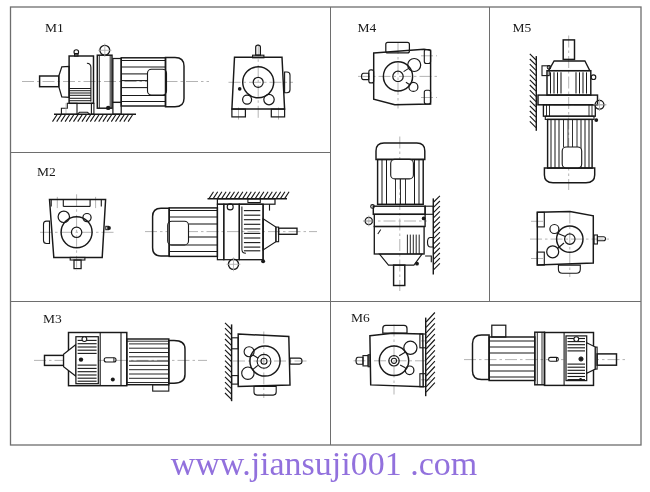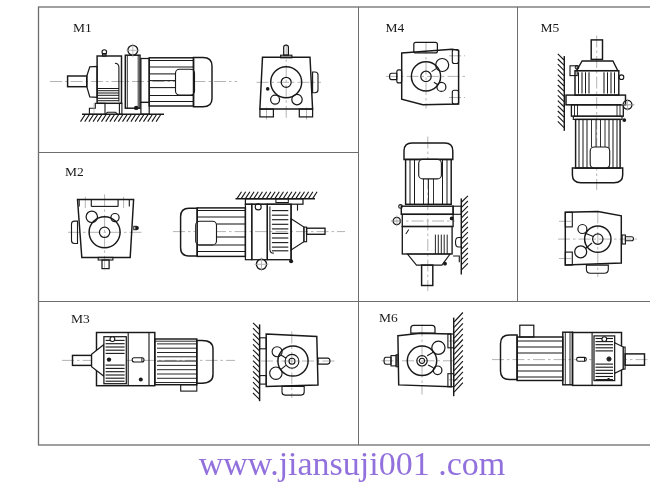--- a/index.html
+++ b/index.html
@@ -1,15 +1,15 @@
 <!DOCTYPE html>
 <html><head><meta charset="utf-8">
 <style>
 html,body{margin:0;padding:0;background:#ffffff;}
-#wrap{position:relative;width:523px;height:492px;padding-left:28px;}
+#wrap{position:relative;width:523px;height:492px;}
 </style></head>
 <body>
 <div id="wrap">
 <svg width="650" height="492" viewBox="0 0 650 492">
 <rect x="10.5" y="7" width="630.5" height="438" fill="none" stroke="#6e6e6e" stroke-width="1.3"></rect>
 <line x1="330.5" y1="7" x2="330.5" y2="445" stroke="#6e6e6e" stroke-width="1.0"></line>
 <line x1="489.5" y1="7" x2="489.5" y2="301.5" stroke="#6e6e6e" stroke-width="1.0"></line>
 <line x1="10.5" y1="152.5" x2="330.5" y2="152.5" stroke="#6e6e6e" stroke-width="1.0"></line>
 <line x1="10.5" y1="301.5" x2="641" y2="301.5" stroke="#6e6e6e" stroke-width="1.0"></line>
 <text x="45" y="32" font-family="Liberation Serif, serif" font-size="13.5" fill="#1a1a1a">M1</text>

